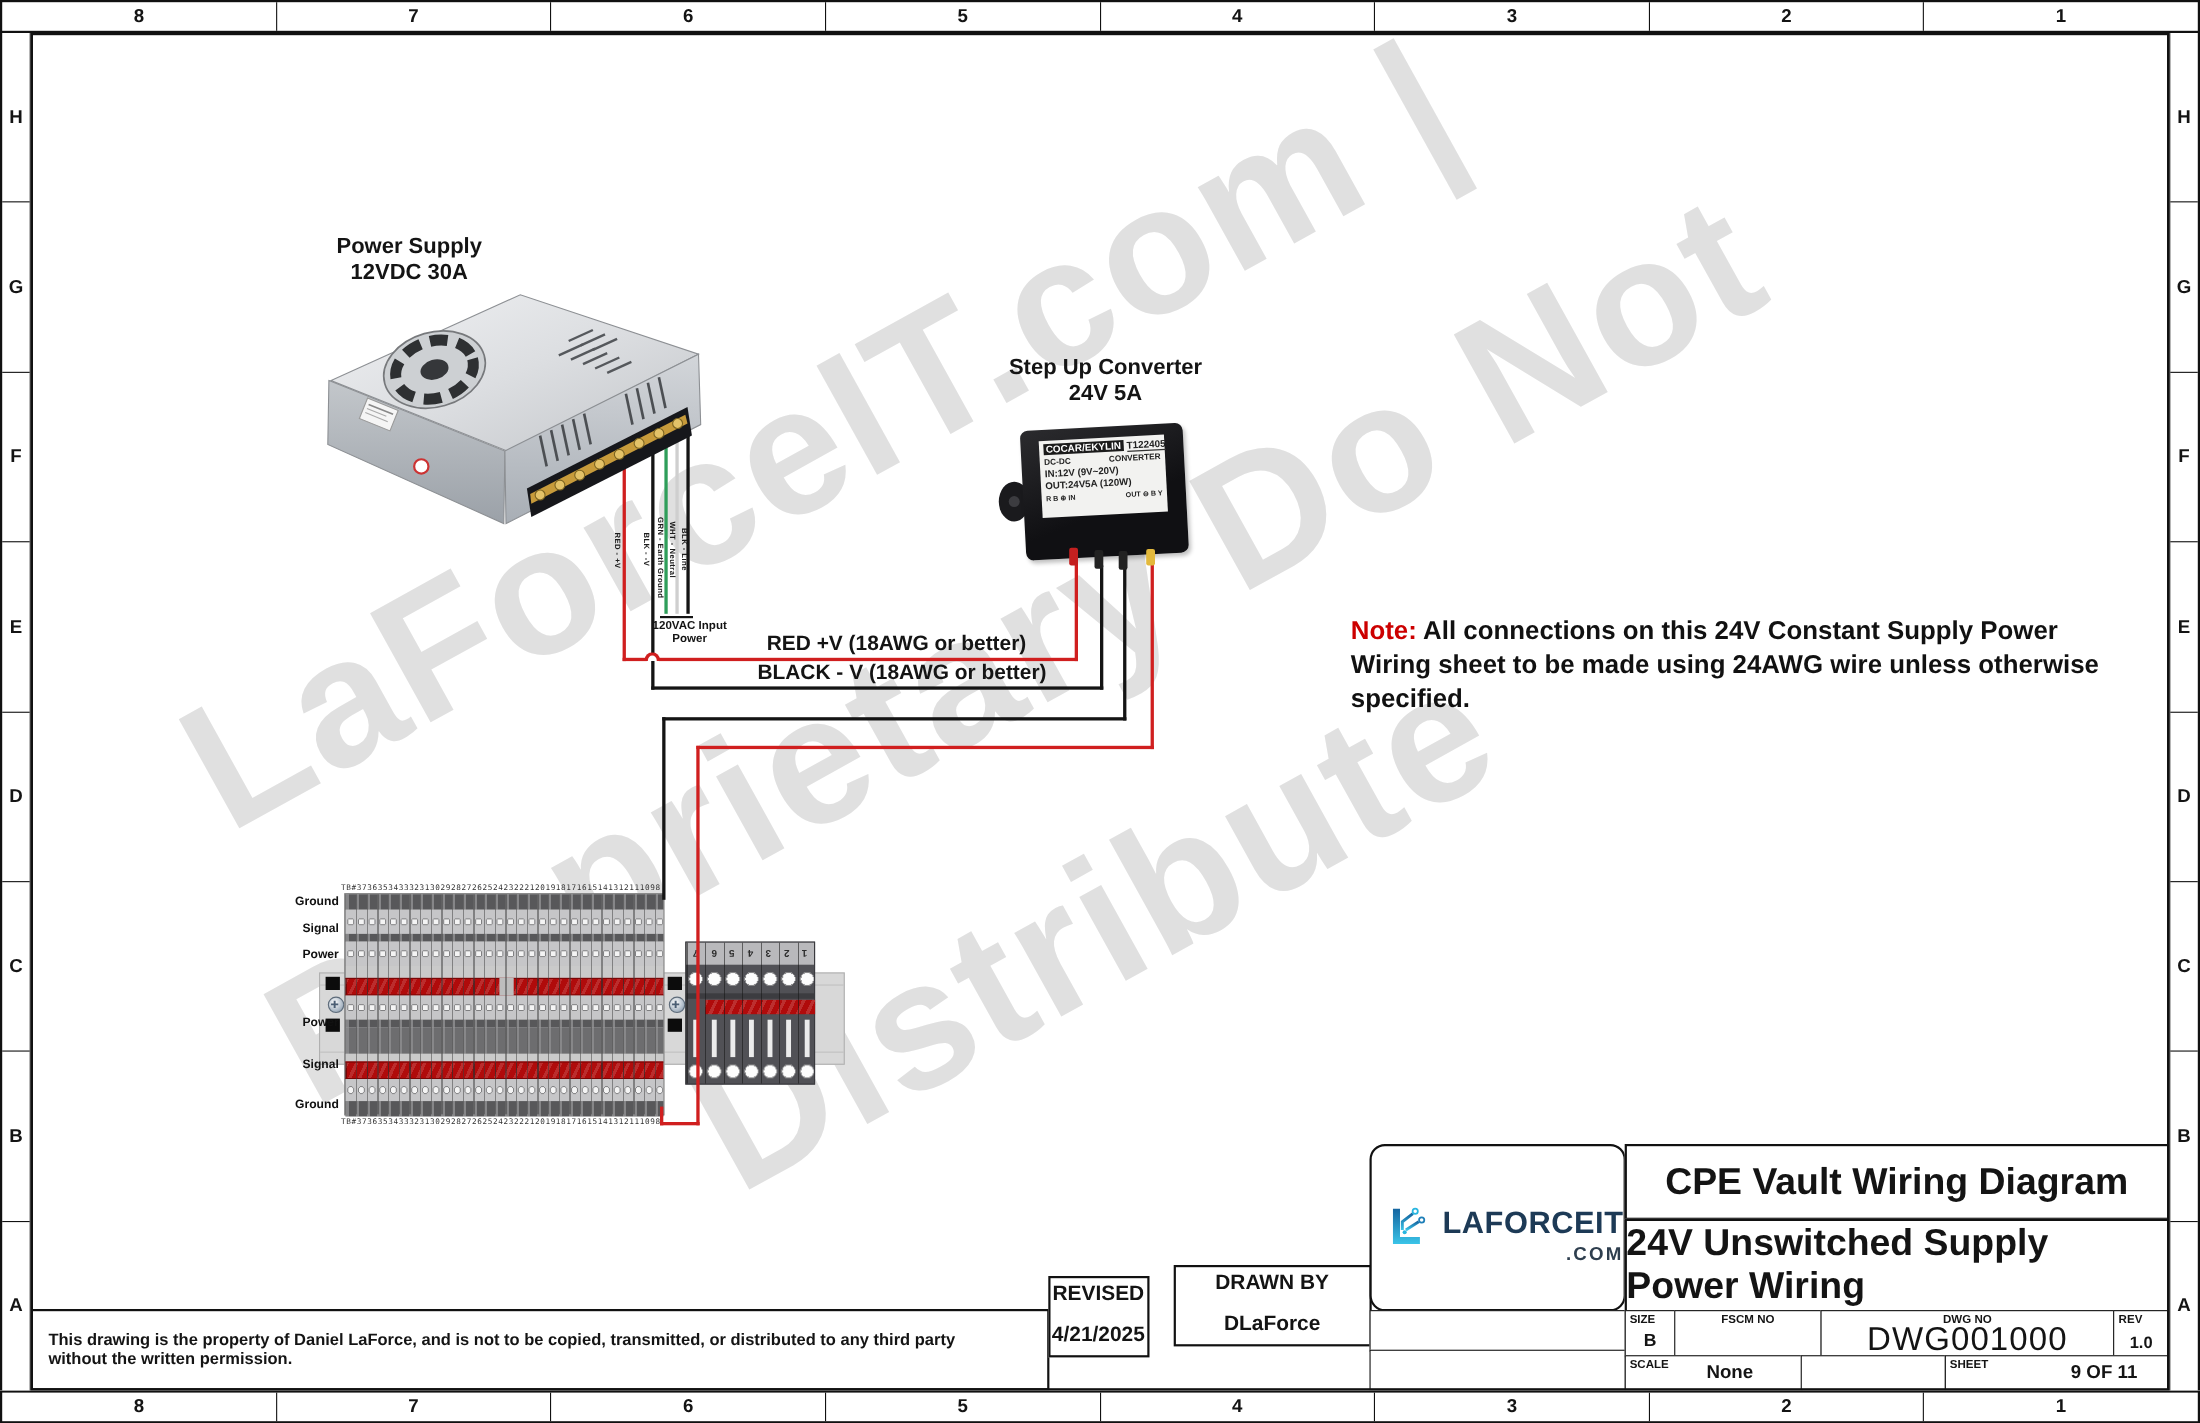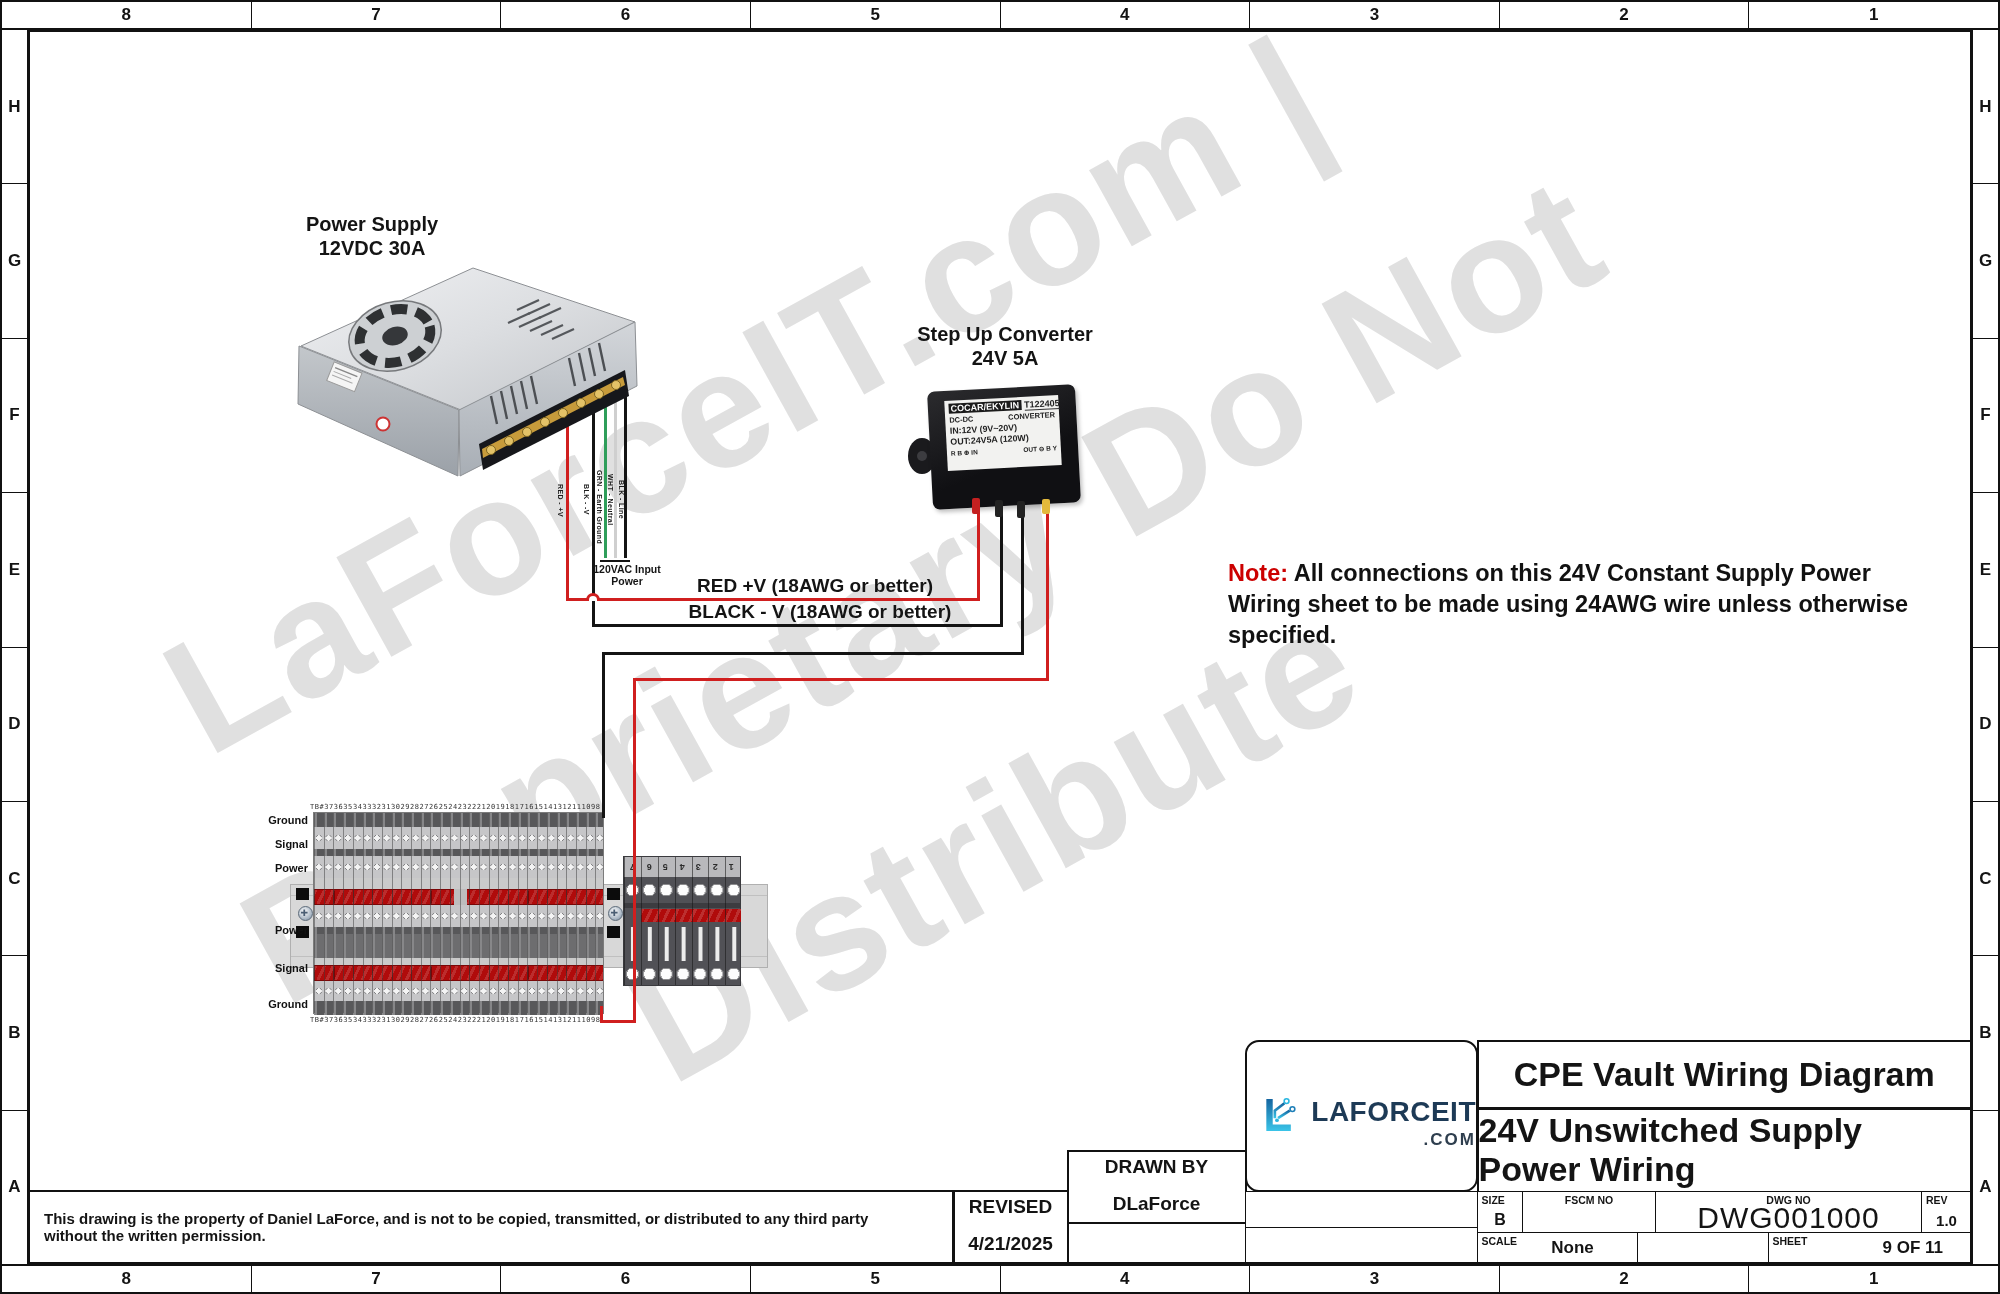--- a/index.html
+++ b/index.html
@@ -365,21 +365,21 @@
     <div class="fthin" style="top:46px;"></div>
     <div class="fred" style="left:17px;top:52px;width:100px;"></div>
     <div class="ffuses" style="top:70px;"></div>
     <div class="fcircles" style="top:108px;"></div>
     <div class="fcol-overlay"></div>
   </div>
 
   <div class="cell cell-thick disclaimer" style="left:28px;top:1190px;width:926px;height:74px;">
     <div style="width:880px;">This drawing is the property of Daniel LaForce, and is not to be copied, transmitted, or distributed to any third party without the written permission.</div>
   </div>
-  <div class="cell cell-thick stack-lbl" style="left:952.5px;top:1190px;width:116px;height:74px;">
+  <div class="cell cell-thick stack-lbl" style="left:952.5px;top:1160px;width:92px;height:74px;">
     <div>REVISED</div>
     <div>4/21/2025</div>
   </div>
   <div class="cell cell-thick stack-lbl" style="left:1066.5px;top:1150px;width:180px;height:74px;">
     <div>DRAWN BY</div>
     <div>DLaForce</div>
   </div>
 
   <div class="cell cell-thick logo-cell" style="left:1245px;top:1040px;width:233px;height:152px;">
     <svg width="66" height="76" viewBox="0 0 70 80">

